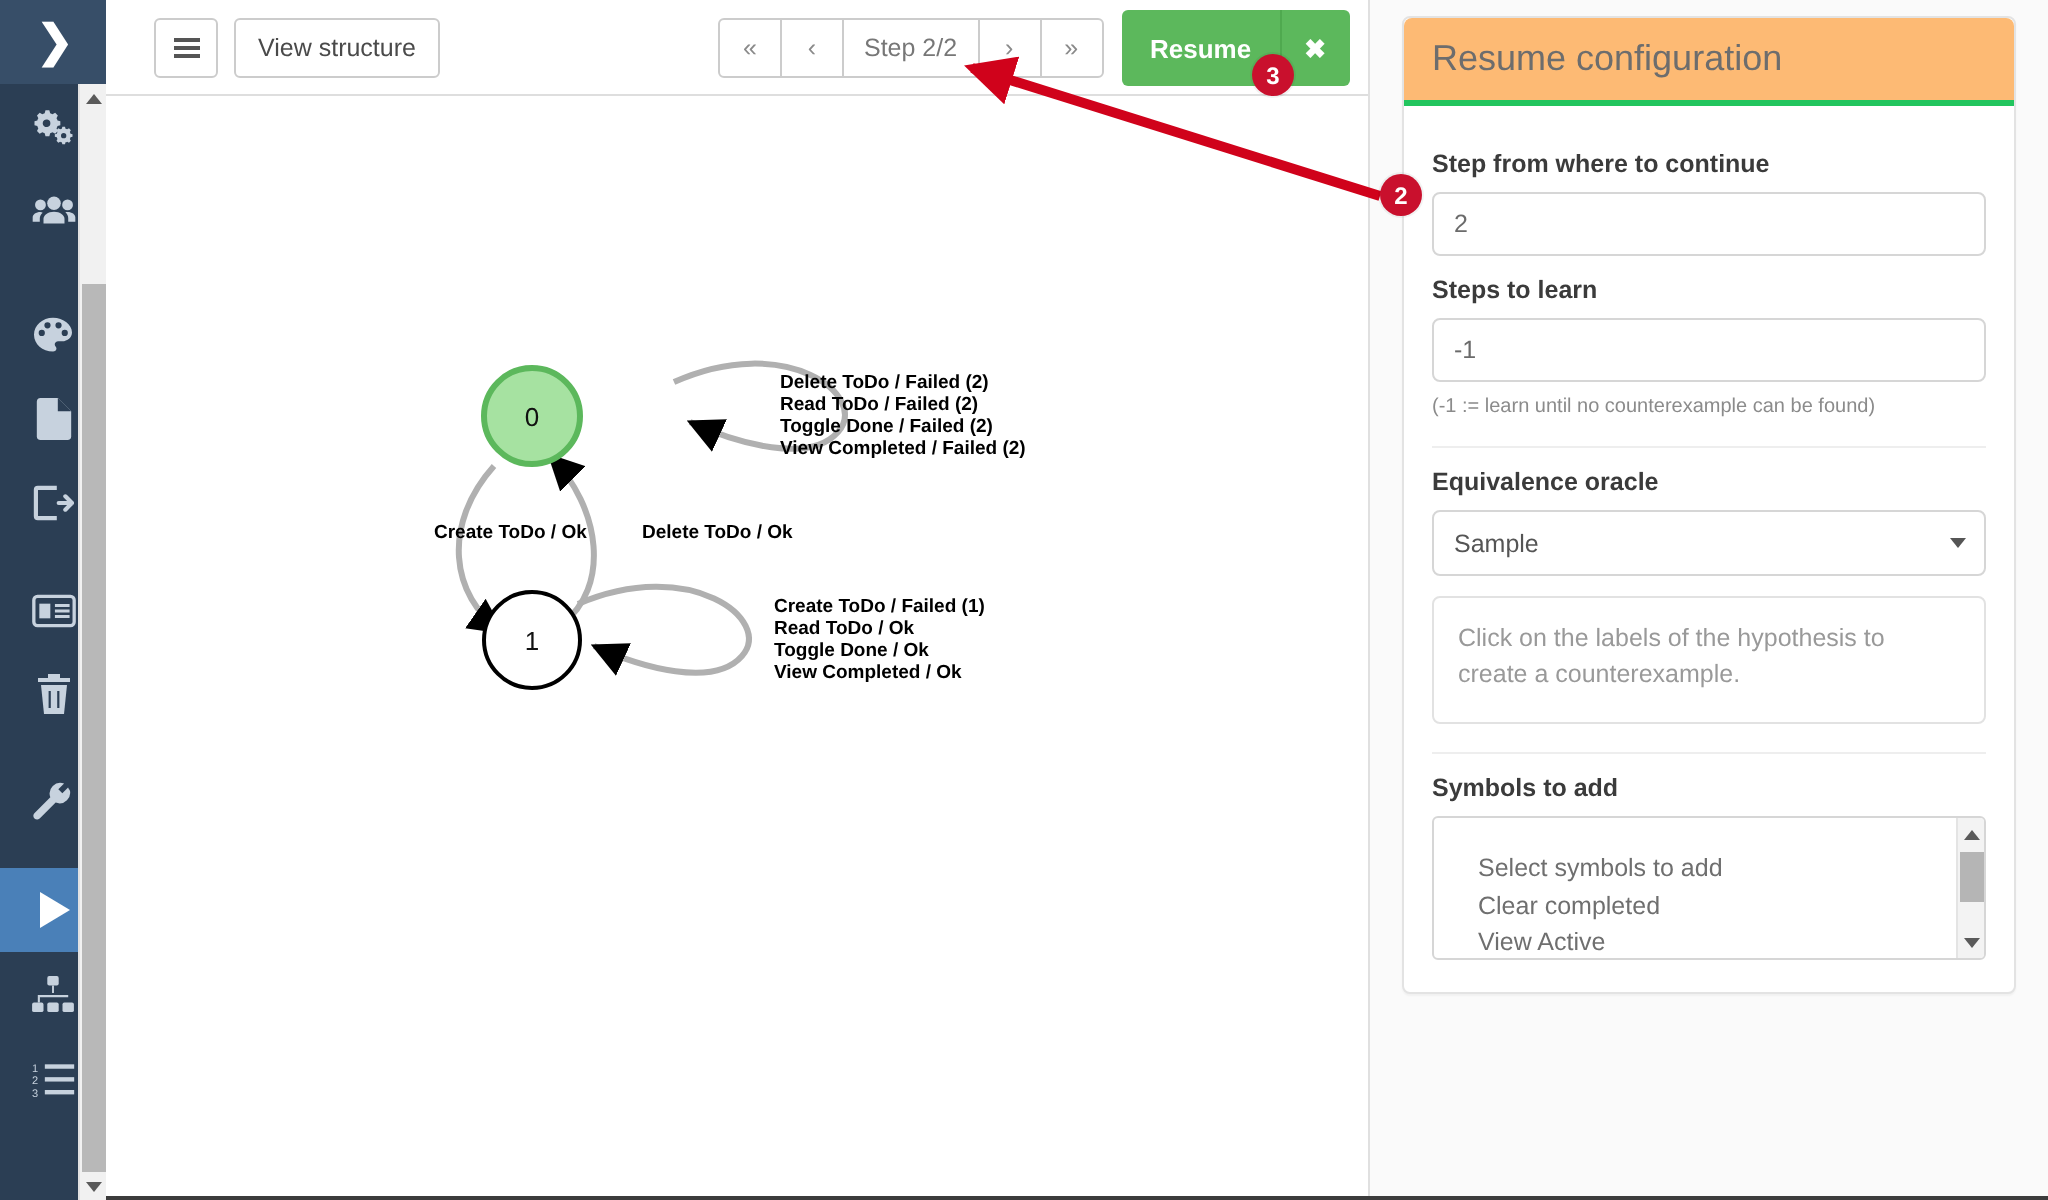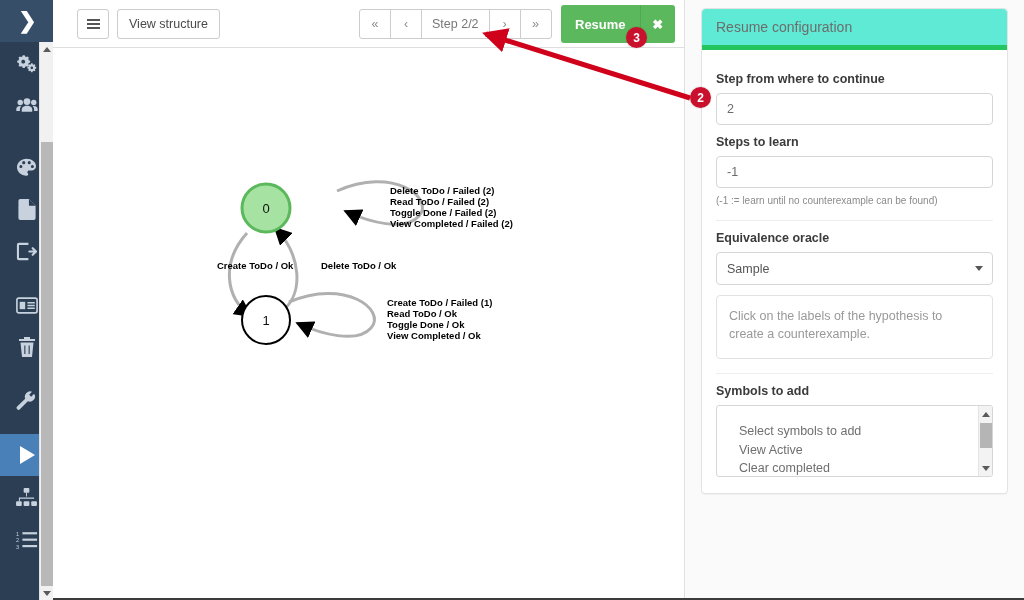--- a/index.html
+++ b/index.html
@@ -232,26 +232,26 @@
     padding: 8px 16px 0 16px;
     overflow: hidden;
   }
   #config-card {
     background: #ffffff;
     border: 1px solid #e3e3e3;
     border-radius: 4px;
     box-shadow: 0 1px 1px rgba(0,0,0,0.04);
   }
   #config-card-header {
-    background: #5eead4;
-    border-bottom: 5px solid #22c55e;
+    background: #fdba74;
+    border-bottom: 3px solid #22c55e;
     border-radius: 4px 4px 0 0;
     padding: 10px 14px;
     color: #6d6d6d;
-    font-size: 14px;
+    font-size: 18px;
   }
   #config-card-body { padding: 12px 14px 16px 14px; }
   .field-label {
     font-size: 12.5px;
     font-weight: bold;
     color: #3b3b3b;
     margin: 10px 0 7px 0;
   }
   .text-input {
     width: 100%;
@@ -586,22 +586,22 @@
         </div>
 
         <div id="counterexample-box">Click on the labels of the hypothesis to create a counterexample.</div>
 
         <hr class="divider">
 
         <div class="field-label">Symbols to add</div>
         <div id="symbols-listbox">
           <ul>
             <li>Select symbols to add</li>
+            <li>Clear completed</li>
             <li>View Active</li>
-            <li>Clear completed</li>
             <li>7 Items Left</li>
 
           </ul>
           <div id="symbols-scroll">
             <div class="arrow-up">
                 <span class="tri tri-up"></span>
               </div>
             <div id="symbols-thumb"></div>
             <div class="arrow-down">
                 <span class="tri tri-down"></span>

